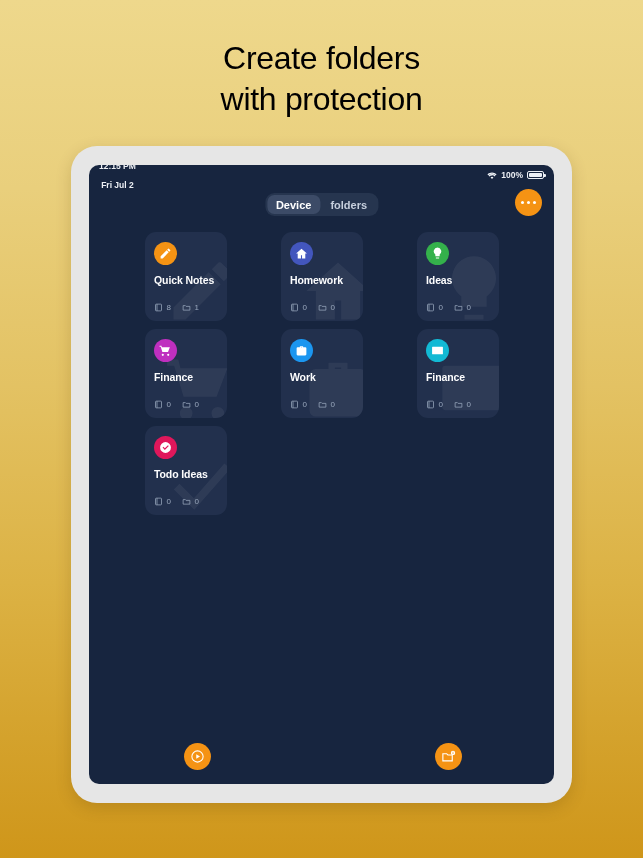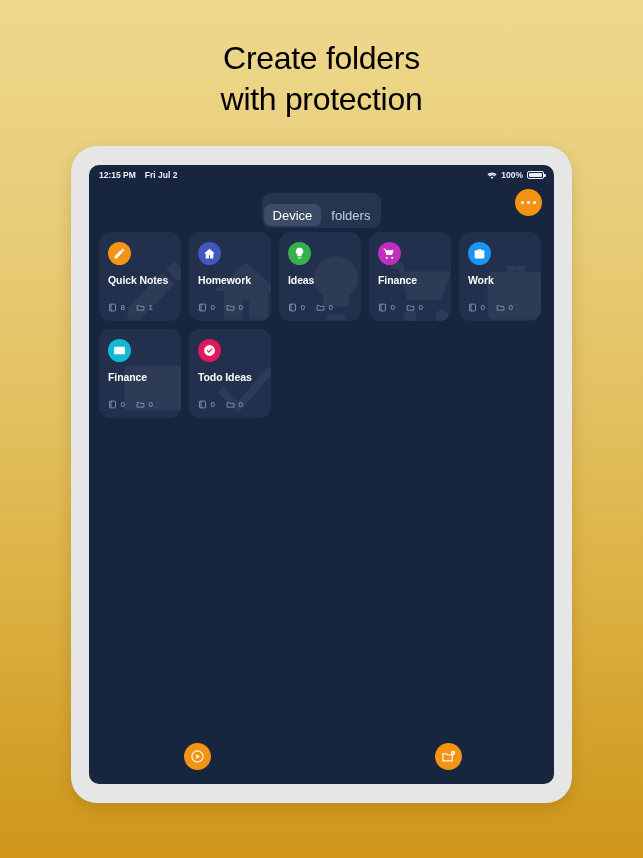--- a/index.html
+++ b/index.html
@@ -35,43 +35,43 @@
     position:relative;
     overflow:hidden;
   }
 
   
   .statusbar {
     position:absolute; top:0; left:0; right:0; height:20px;
     display:flex; align-items:center; padding:0 10px;
     color:#eceff4; font-size:8.5px; font-weight:bold;
   }
-  .sb-left { display:flex; gap:9px; align-items:center; }
+  .sb-left { display:flex; gap:9px; align-items:center;flex-direction:column; }
   .sb-right { margin-left:auto; display:flex; gap:4px; align-items:center; }
   .wifi-icon { width:10px; height:8px; display:block; }
   .battery {
     width:17px; height:8px; border:1px solid #eceff4;
     border-radius:2px; position:relative; display:block;
   }
   .battery::after {
     content:""; position:absolute; right:-2.5px; top:2px;
     width:1.5px; height:3px; background:#eceff4; border-radius:0 1px 1px 0;
   }
   .battery span { position:absolute; left:1px; top:1px; bottom:1px; right:1px; background:#eceff4; border-radius:1px; display:block; }
 
   
   .toolbar { position:absolute; top:24px; left:0; right:0; height:34px; }
   .segmented {
     position:absolute; left:50%; top:4px; transform:translateX(-50%);
     background:#26354f; border-radius:9px; padding:2px;
     display:flex; gap:1px;
   }
   .seg {
-    font-size:13px; font-weight:normal; color:#c6cfdd;
-    padding:3.5px 9px; border-radius:7px; white-space:nowrap;margin-top:9px;
+    font-size:11px; font-weight:bold; color:#c6cfdd;
+    padding:3.5px 9px; border-radius:7px; white-space:nowrap;
   }
   .seg.active { background:#3c4b67; color:#ffffff; }
   .more-btn {
     position:absolute; right:12px; top:0;
     width:27px; height:27px; border-radius:50%;
     background:#f59314; display:flex; align-items:center;
     justify-content:center; gap:2.5px;
   }
   .more-btn i { width:3.2px; height:3.2px; border-radius:50%; background:#fff; display:block; }
 
@@ -79,20 +79,21 @@
   .grid {
     position:absolute; top:67px; left:10px; right:0;
     display:flex; flex-wrap:wrap; gap:8px;
   }
   .card {
     width:82px; height:89px;
     background:#22304d; border-radius:11px;
     position:relative; overflow:hidden;
     padding:10px 9px 0 9px;
     flex:0 0 auto;
+    margin-left:46px;
   }
   .watermark {
     position:absolute; right:-13px; bottom:-8px;
     width:76px; height:76px; opacity:.055; color:#ffffff;
     pointer-events:none;
   }
   .watermark svg { width:100%; height:100%; display:block; }
   .card-icon {
     width:23px; height:23px; border-radius:50%;
     display:flex; align-items:center; justify-content:center;

